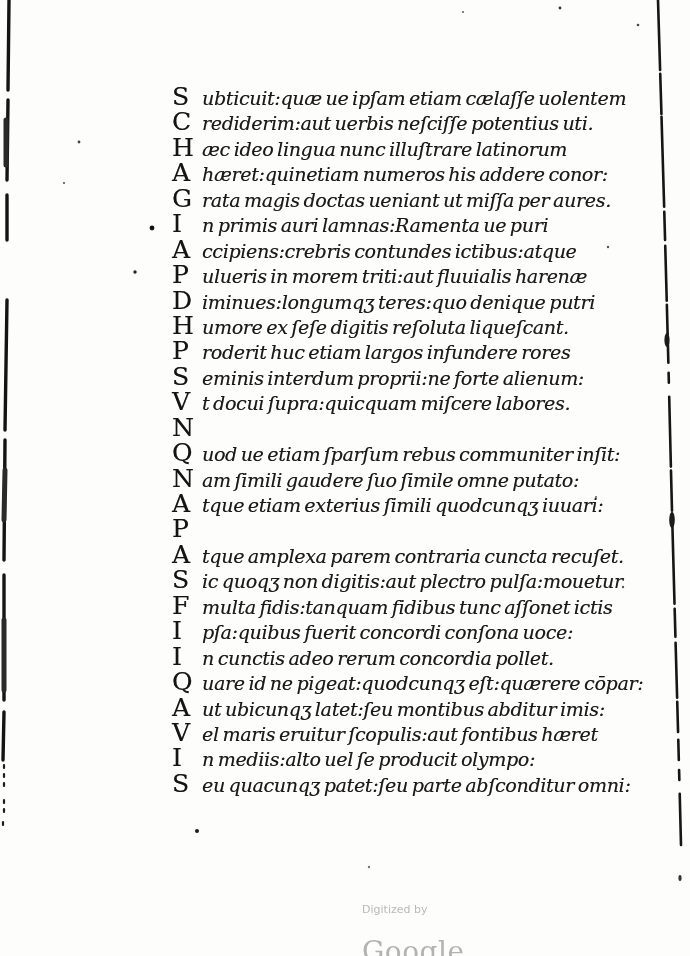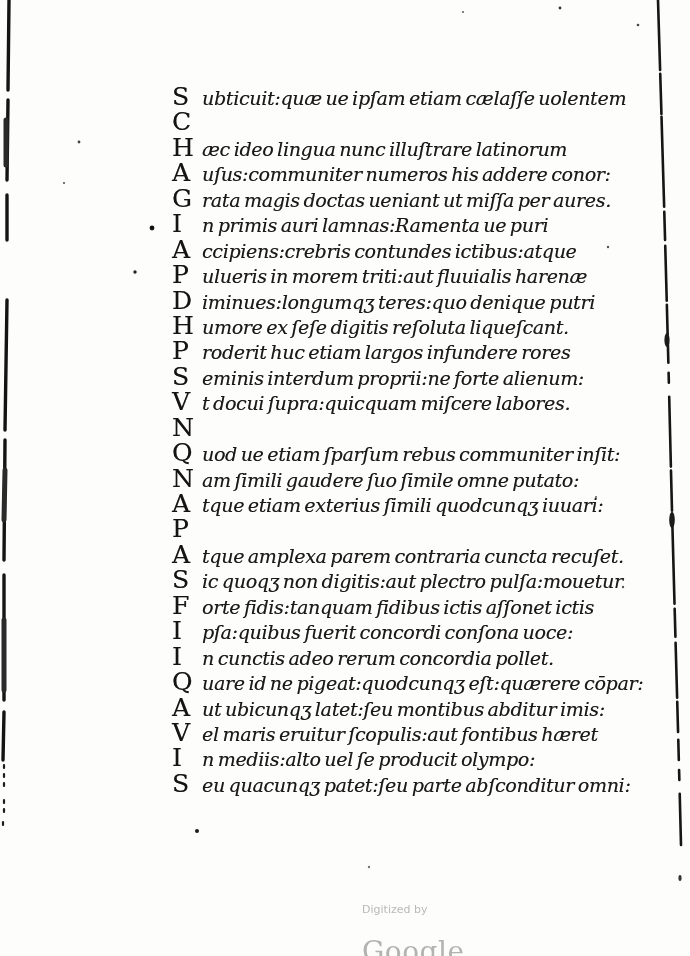--- a/index.html
+++ b/index.html
@@ -84,30 +84,31 @@
 <div id="scan-page">
 
   <div id="poem">
     <div class="line">
       <span class="initial">S</span>
       <span class="rest">ubticuit:quæ ue ipſam etiam cælaſſe uolentem</span>
     </div>
 
     <div class="line">
       <span class="initial">C</span>
+      <span class="rest">rediderim:aut uerbis neſciſſe potentius uti.</span>
     </div>
 
     <div class="line">
       <span class="initial">H</span>
       <span class="rest">æc ideo lingua nunc illuſtrare latinorum</span>
     </div>
 
     <div class="line">
       <span class="initial">A</span>
-      <span class="rest">uſus:communiter numeros his addere conor:</span>
+      <span class="rest">hæret:quinetiam numeros his addere conor:</span>
     </div>
 
     <div class="line">
       <span class="initial">G</span>
       <span class="rest">rata magis doctas ueniant ut miſſa per aures.</span>
     </div>
 
     <div class="line">
       <span class="initial">I</span>
       <span class="rest">n primis auri lamnas:Ramenta ue puri</span>
@@ -176,21 +177,21 @@
       <span class="rest">tque amplexa parem contraria cuncta recuſet.</span>
     </div>
 
     <div class="line">
       <span class="initial">S</span>
       <span class="rest">ic quoqʒ non digitis:aut plectro pulſa:mouetur</span>
     </div>
 
     <div class="line">
       <span class="initial">F</span>
-      <span class="rest">orte fidis:tanquam fidibus ictis aſſonet ictis</span>
+      <span class="rest">multa fidis:tanquam fidibus tunc aſſonet ictis</span>
     </div>
 
     <div class="line">
       <span class="initial">I</span>
       <span class="rest">pſa:quibus fuerit concordi conſona uoce:</span>
     </div>
 
     <div class="line">
       <span class="initial">I</span>
       <span class="rest">n cunctis adeo rerum concordia pollet.</span>

